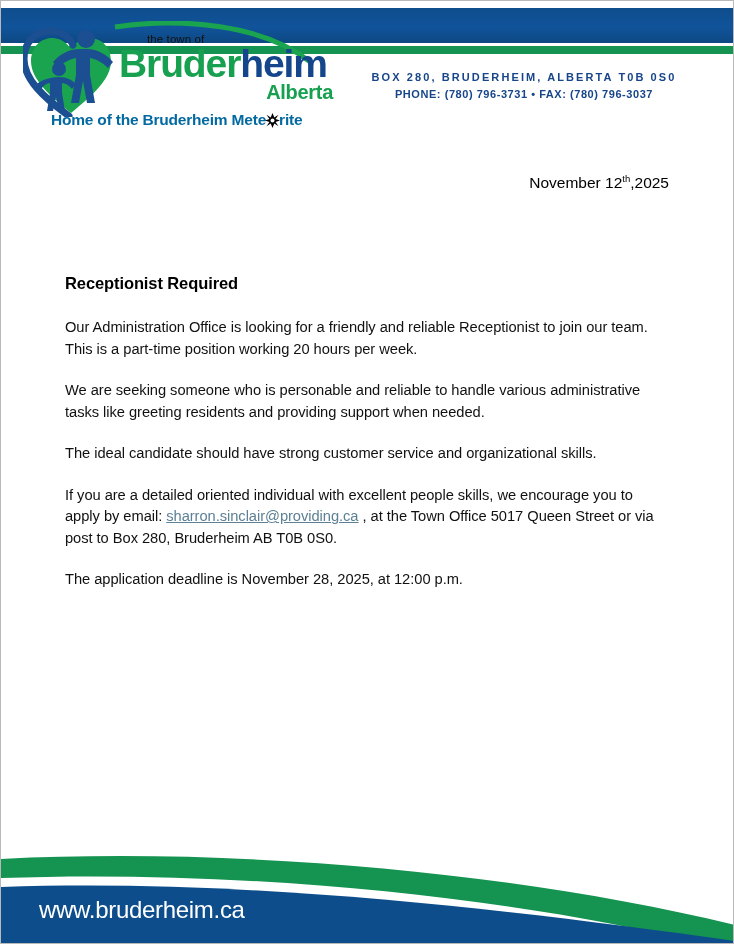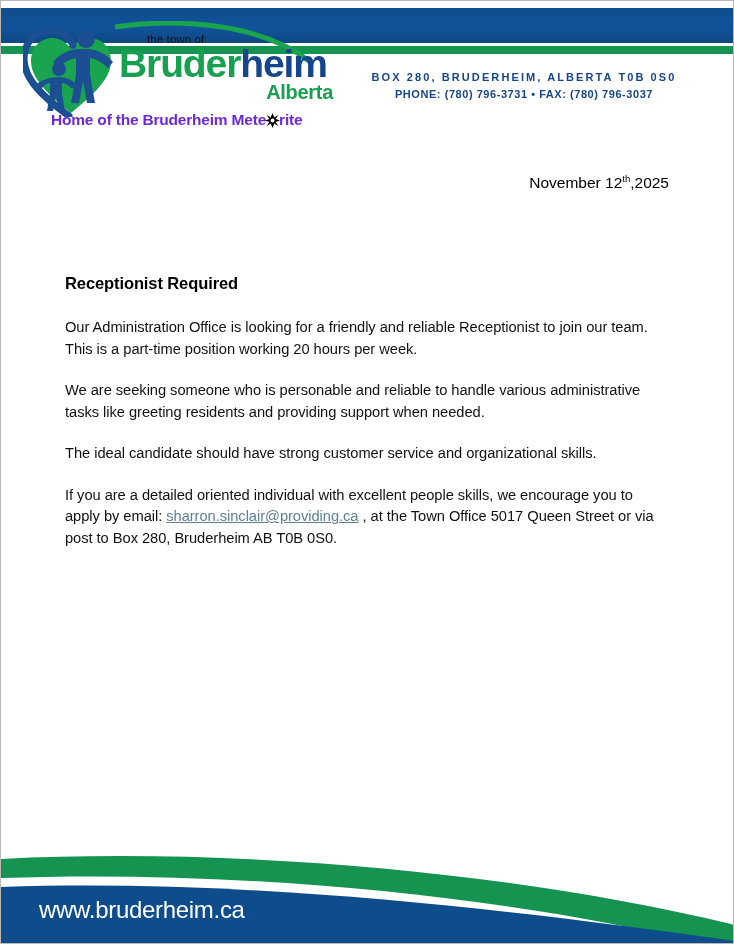--- a/index.html
+++ b/index.html
@@ -90,21 +90,21 @@
     font-weight: bold;
     color: #16a04f;
     letter-spacing: -.3px;
   }
   .tagline {
     position: absolute;
     left: 28px;
     top: 88px;
     font-size: 15.5px;
     font-weight: bold;
-    color: #6d28d9;
+    color: #0369a1;
     letter-spacing: -.2px;
     white-space: nowrap;
   }
   .star-o {
     display: inline-block;
     width: 15px;
     height: 15px;
     vertical-align: -3px;
     position: relative;
     margin: 0 -1px;
@@ -235,20 +235,21 @@
 
   <div class="content">
     <h1 class="doc-title">Receptionist Required</h1>
 
     <p class="para">Our Administration Office is looking for a friendly and reliable Receptionist to join our team. This is a part-time position working 20 hours per week.</p>
     <p class="para">We are seeking someone who is personable and reliable to handle various administrative tasks like greeting residents and providing support when needed.</p>
     <p class="para">The ideal candidate should have strong customer service and organizational skills.</p>
 
     <p class="para"><span>If you are a detailed oriented individual with excellent people skills, we encourage you to apply by email: </span><a class="email-link" href="#">sharron.sinclair@providing.ca</a><span> , at the Town Office 5017 Queen Street or via post to Box 280, Bruderheim AB T0B 0S0.</span></p>
 
+    <p class="para">The application deadline is November 28, 2025, at 12:00 p.m.</p>
   </div>
 
   <div class="footer">
     <svg width="734" height="110" viewBox="0 0 734 110" xmlns="http://www.w3.org/2000/svg">
       <path d="M0 26 C240 14 520 40 734 92 L734 110 L0 110 Z" fill="#ffffff"></path>
       <path d="M0 26 C240 14 520 40 734 92 L734 110 L700 110 C520 66 250 36 0 45 Z" fill="#159350"></path>
       <path d="M0 54 C250 45 520 78 734 108 L734 110 L0 110 Z" fill="#0d4d8c"></path>
     </svg>
     <div class="site-url">www.bruderheim.ca</div>
   </div>

